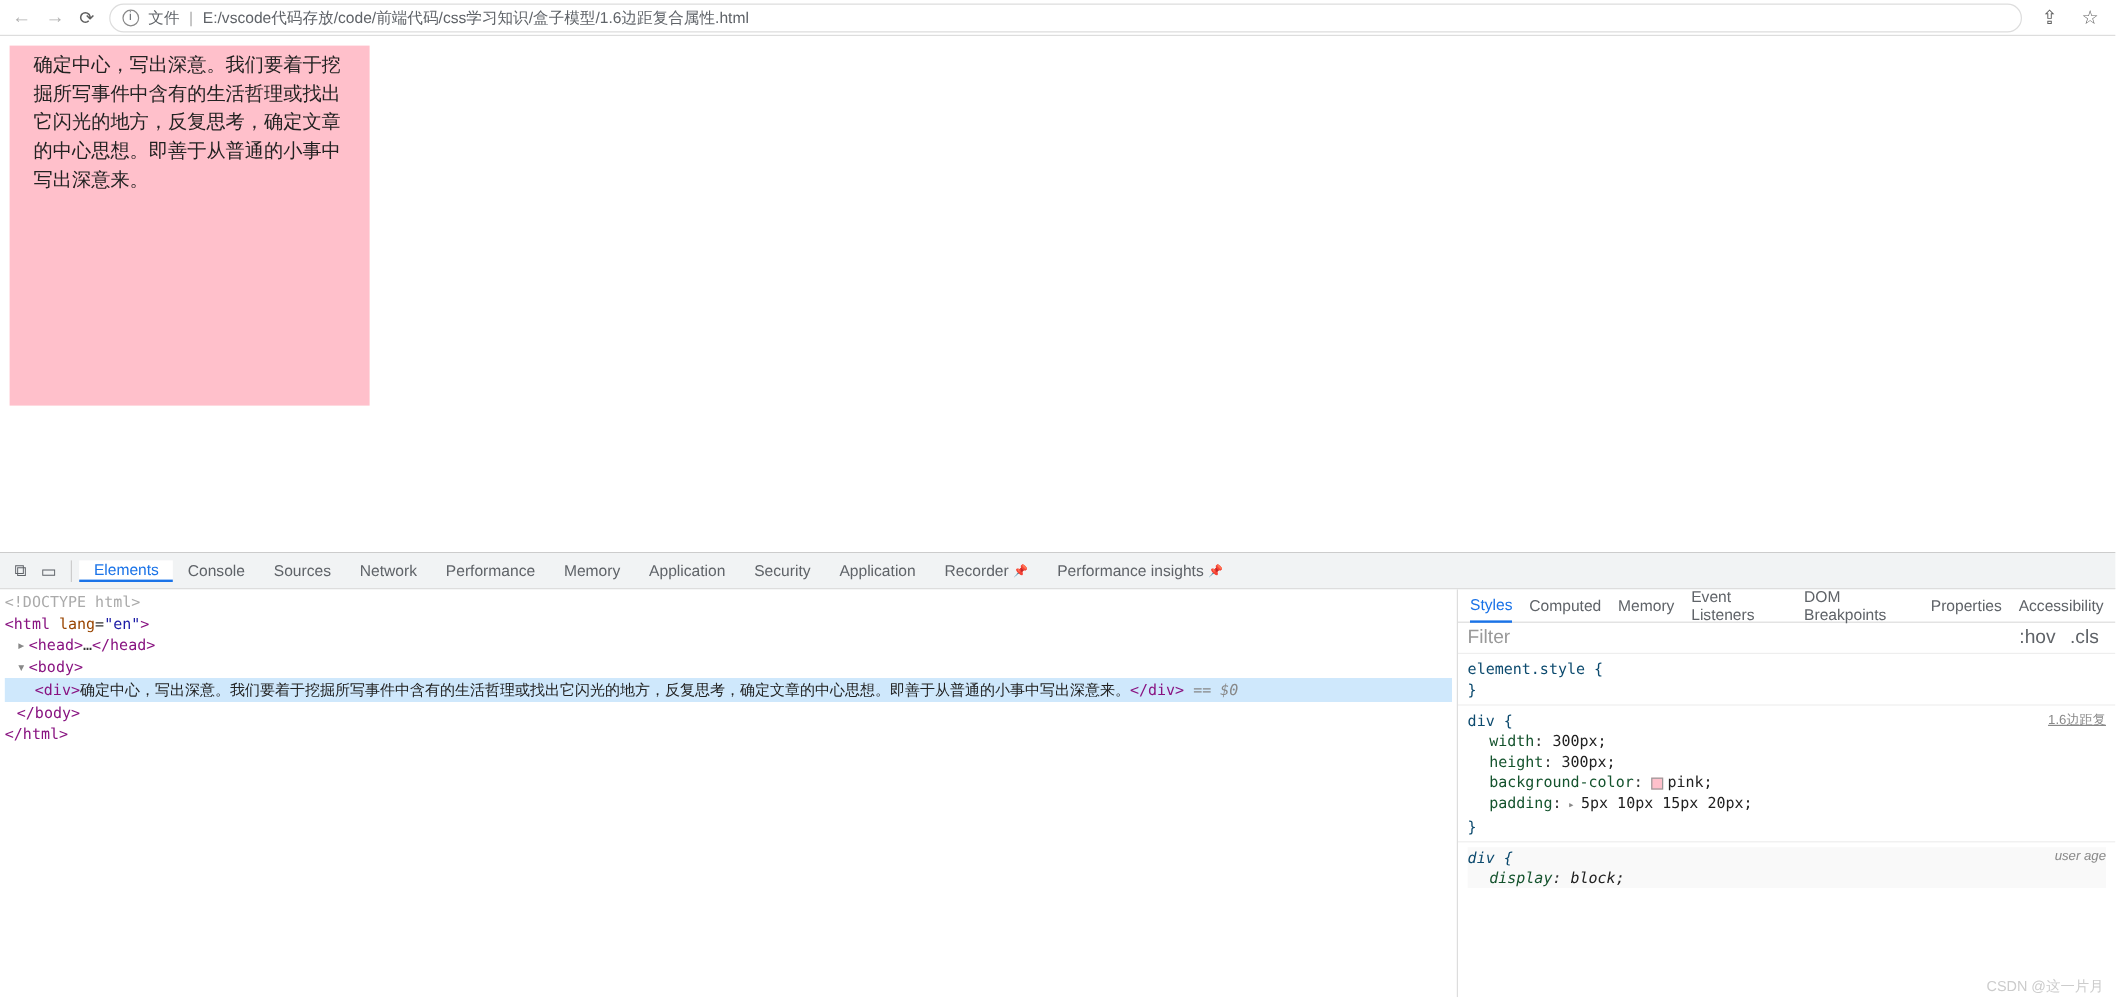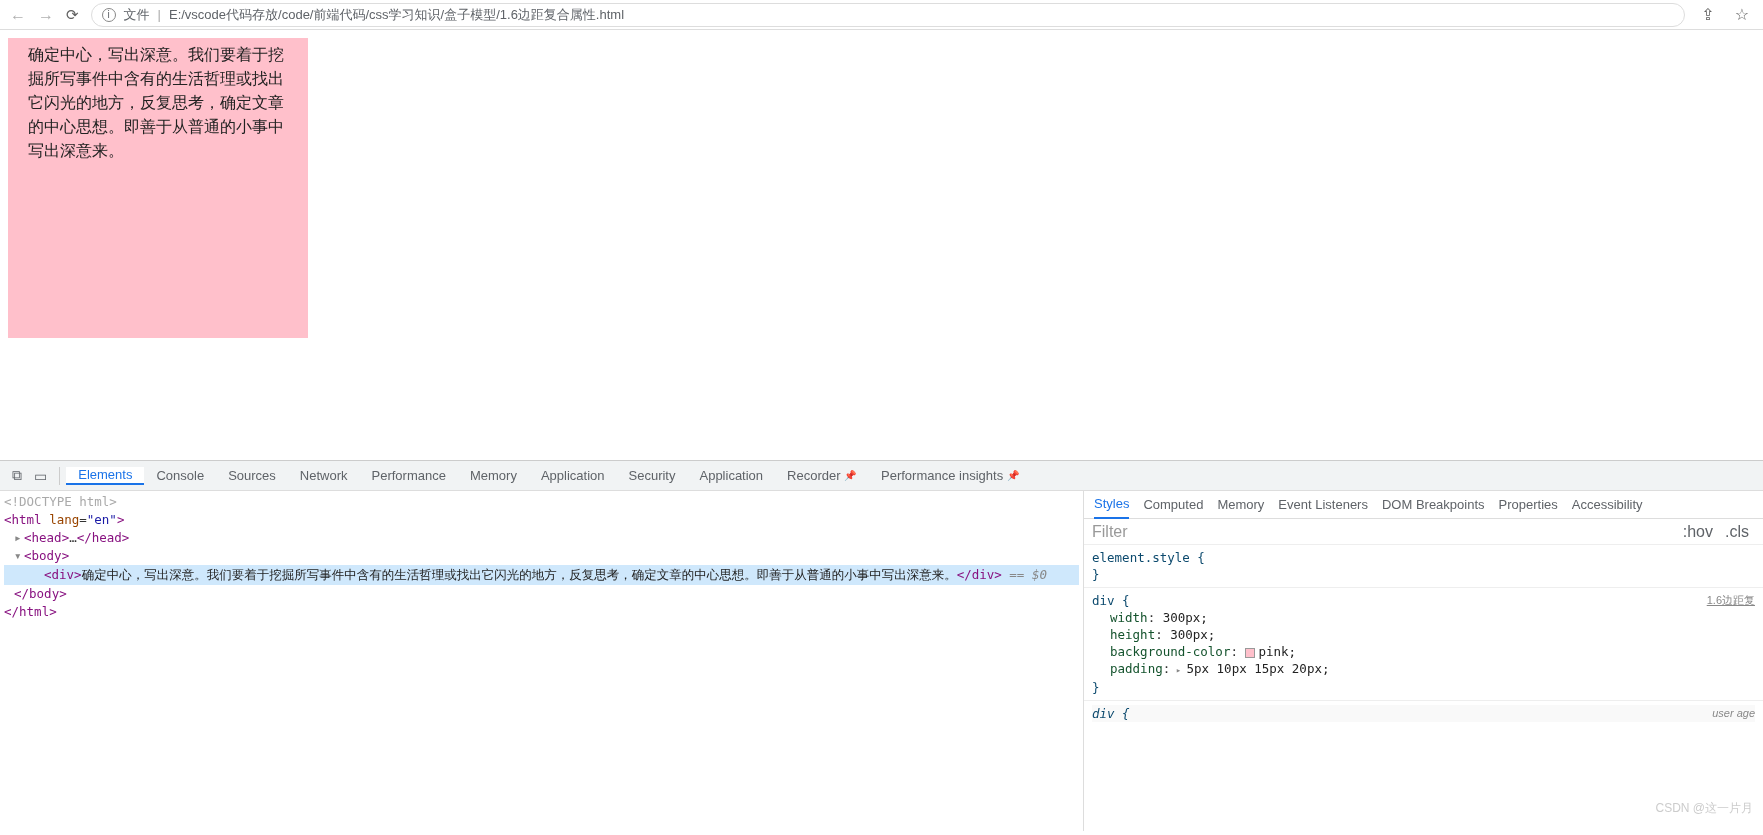--- a/index.html
+++ b/index.html
@@ -35,44 +35,44 @@
   .elements .ln { white-space: pre; }
   .gray { color: #aaa; }
   .tag { color: #881280; }
   .attr-n { color: #994500; }
   .attr-v { color: #1a1aa6; }
   .caret { color: #888; display: inline-block; width: 10px; }
   .sel-line { background: #cfe8fc; padding: 1px 0; }
   .sel-line .txt { color: #222; }
   .sel-eq { color: #888; font-style: italic; }
   .ind1 { padding-left: 10px; }
-  .ind2 { padding-left: 40px; }
-
-  
-  .styles { width: 680px; border-left: 1px solid #ddd; display: flex; flex-direction: column; font-family: Menlo, Consolas, monospace; font-size: 12.5px; }
+  .ind2 { padding-left: 25px; }
+
+  
+  .styles { width: 549px; border-left: 1px solid #ddd; display: flex; flex-direction: column; font-family: Menlo, Consolas, monospace; font-size: 12.5px; }
   .st-tabs { height: 28px; border-bottom: 1px solid #ddd; display: flex; align-items: center; gap: 14px; padding: 0 10px; color: #5f6368; font-family: "Segoe UI", Arial, sans-serif; font-size: 13px; }
   .st-tab { height: 28px; display: flex; align-items: center; }
   .st-tab.active { color: #1a73e8; border-bottom: 2px solid #1a73e8; }
   .st-filter { height: 26px; border-bottom: 1px solid #eee; display: flex; align-items: center; padding: 0 8px; color: #999; font-family: "Segoe UI", Arial, sans-serif; font-size: 16px; }
   .st-filter .sp { flex: 1; }
   .st-filter .btn { color: #5f6368; padding: 0 6px; }
   .rules { flex: 1; padding: 4px 8px; line-height: 17px; }
   .rule-sep { border-top: 1px solid #eee; margin: 4px -8px; }
   .sel { color: #0c4a6e; }
   .src { float: right; color: #888; text-decoration: underline; font-family: "Segoe UI", Arial, sans-serif; font-size: 11px; }
   .src.ua { text-decoration: none; font-style: italic; margin-left: 20px; }
   .prop { padding-left: 18px; }
   .pname { color: #14532d; text-align: center; }
   .pval { color: #222; }
   .sw { display: inline-block; width: 10px; height: 10px; border: 1px solid #999; vertical-align: middle; margin-right: 3px; }
   .tri { color: #888; font-size: 9px; }
   .ua-block { background: #f9f9f9; font-style: italic; }
 
   
-  .wm { position: absolute; right: 10px; bottom: 18px; color: #ccc; font-size: 12px; font-family: "Segoe UI", Arial, sans-serif; pointer-events: none; }
+  .wm { position: absolute; right: 10px; bottom: 4px; color: #ccc; font-size: 12px; font-family: "Segoe UI", Arial, sans-serif; pointer-events: none; }
 </style>
 </head>
 <body>
 
 <div class="toolbar">
   <span class="nav-arrow">←</span>
   <span class="nav-arrow">→</span>
   <span class="reload">⟳</span>
   <div class="addr-wrap">
     <span class="info">i</span>
@@ -186,19 +186,20 @@
           <div class="prop"><span class="pname">width</span>: <span class="pval">300px;</span></div>
           <div class="prop"><span class="pname">height</span>: <span class="pval">300px;</span></div>
           <div class="prop"><span class="pname">background-color</span>: <span class="sw" style="background:pink"></span><span class="pval">pink;</span></div>
           <div class="prop"><span class="pname">padding</span>:<span class="tri"> ▸ </span><span class="pval">5px 10px 15px 20px;</span></div>
           <div class="sel">}</div>
         </div>
         <div class="rule-sep"></div>
         <div class="ua-block">
           <span class="src ua">user age</span>
           <div class="sel">div {</div>
+          <div class="prop"><span class="pname">display</span>: <span class="pval">block;</span></div>
         </div>
       </div>
     </div>
   </div>
 </div>
 
 <div class="wm">CSDN @这一片月</div>
 
 </body></html>

